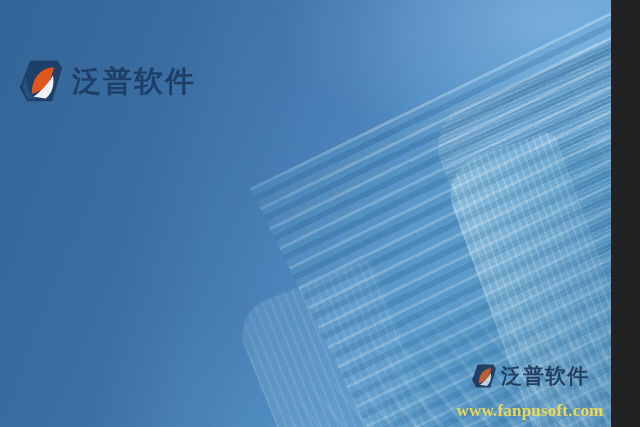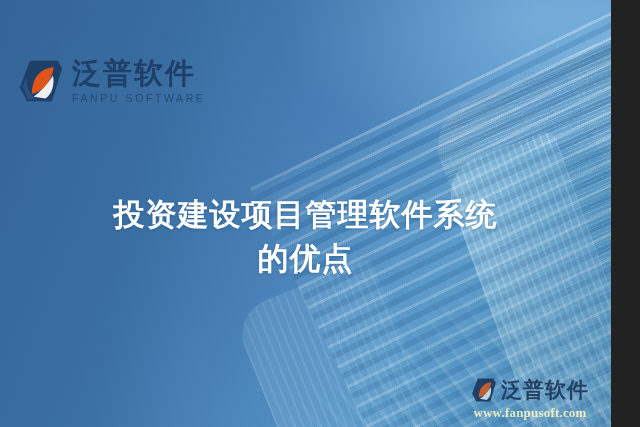--- a/index.html
+++ b/index.html
@@ -293,24 +293,24 @@
     display: block;
   }
   .wm-cn {
     font-size: 21px;
     font-weight: 700;
     color: #1a3355;
     letter-spacing: 1px;
     font-family: "DejaVu Sans", "Liberation Sans", sans-serif;
   }
   .wm-url {
-    margin-top: 1px;
-    font-size: 13px;
+    margin-top: 11px;
+    font-size: 17px;
     font-weight: 700;
-    color: #fef9c3;
+    color: #fde047;
     letter-spacing: 0.2px;
     font-family: "Liberation Serif", serif;
   }
 </style>
 </head>
 <body>
 
 <div id="banner">
 
   <div class="sky"></div>
@@ -331,26 +331,23 @@
 
   <div class="logo">
     <svg class="logo-mark" viewBox="0 0 100 100">
       <path d="M26 6 L86 6 L96 22 L74 94 L20 94 L4 64 Z" fill="#1d3f68"></path>
       <path d="M30 78 C30 44 48 22 78 20 C72 52 56 72 30 78 Z" fill="#e0551b"></path>
       <path d="M34 84 C48 74 64 58 76 38 C80 58 74 78 60 88 Z" fill="#ffffff" opacity="0.92"></path>
       <path d="M18 40 C18 64 26 80 40 90 L22 90 L10 62 Z" fill="#27527f"></path>
     </svg>
     <div class="logo-text">
       <div class="logo-cn">泛普软件</div>
-      <div class="logo-en">FANPU SOFTWARE</div>
     </div>
   </div>
 
-  <div class="headline">投资建设项目管理软件系统
-的优点</div>
 
   <div class="watermark">
     <div class="wm-row">
       <svg class="wm-mark" viewBox="0 0 100 100">
         <path d="M26 6 L86 6 L96 22 L74 94 L20 94 L4 64 Z" fill="#1a3355"></path>
         <path d="M30 78 C30 44 48 22 78 20 C72 52 56 72 30 78 Z" fill="#d1561f"></path>
         <path d="M34 84 C48 74 64 58 76 38 C80 58 74 78 60 88 Z" fill="#e8eef5" opacity="0.9"></path>
       </svg>
       <span class="wm-cn">泛普软件</span>
     </div>

